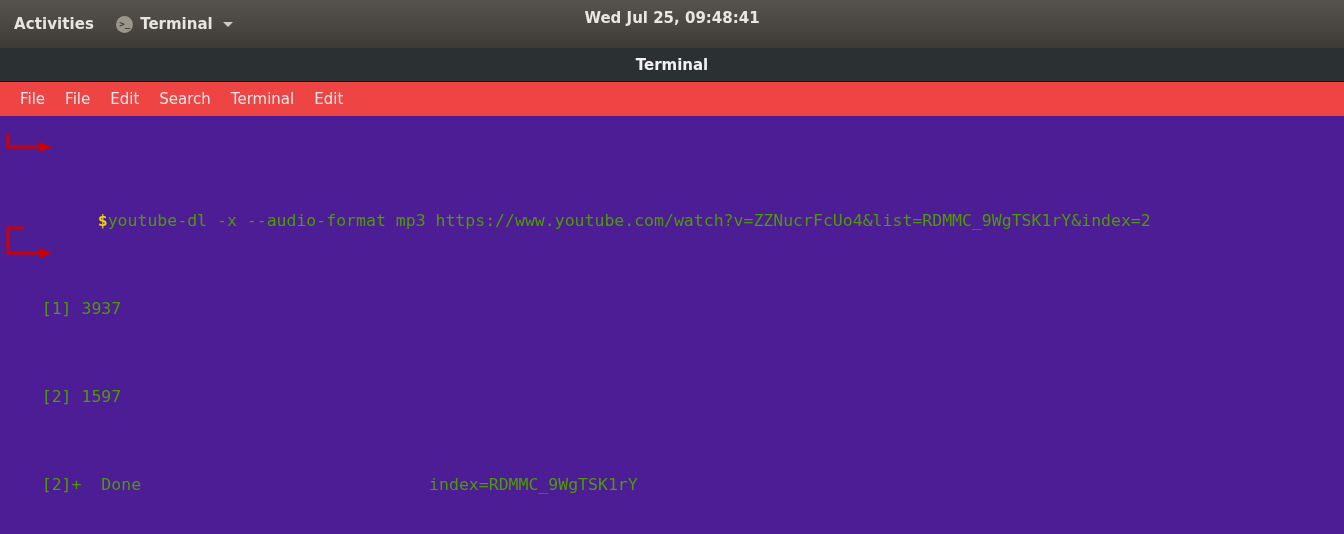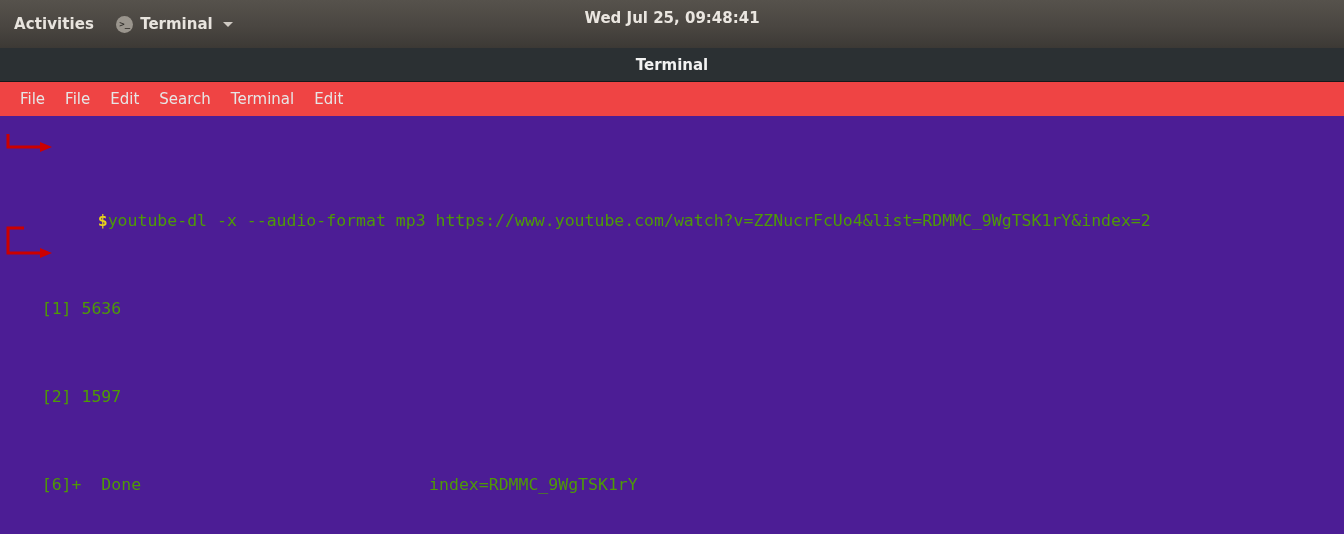--- a/index.html
+++ b/index.html
@@ -136,29 +136,29 @@
   <span class="mi">Edit</span>
 </div>
 
 <div id="termbody">
 
   <div class="line" style="padding-left:56px;">
     <span class="yel">$</span><span class="g">youtube-dl -x --audio-format mp3 https://www.youtube.com/watch?v=ZZNucrFcUo4&amp;list=RDMMC_9WgTSK1rY&amp;index=2</span>
   </div>
 
   <div class="line">
-    <span class="g">[1] 5636</span>
+    <span class="g">[1] 3937</span>
   </div>
 
   <div class="line">
     <span class="g">[2] 1597</span>
   </div>
 
   <div class="line">
-    <span class="g">[6]+  Done</span><span class="g" style="display:inline-block;width:0"></span><span class="g" style="margin-left:288px">index=RDMMC_9WgTSK1rY</span>
+    <span class="g">[2]+  Done</span><span class="g" style="display:inline-block;width:0"></span><span class="g" style="margin-left:288px">index=RDMMC_9WgTSK1rY</span>
   </div>
 
   <div class="line">
     
   </div>
 
   
 
   
 

